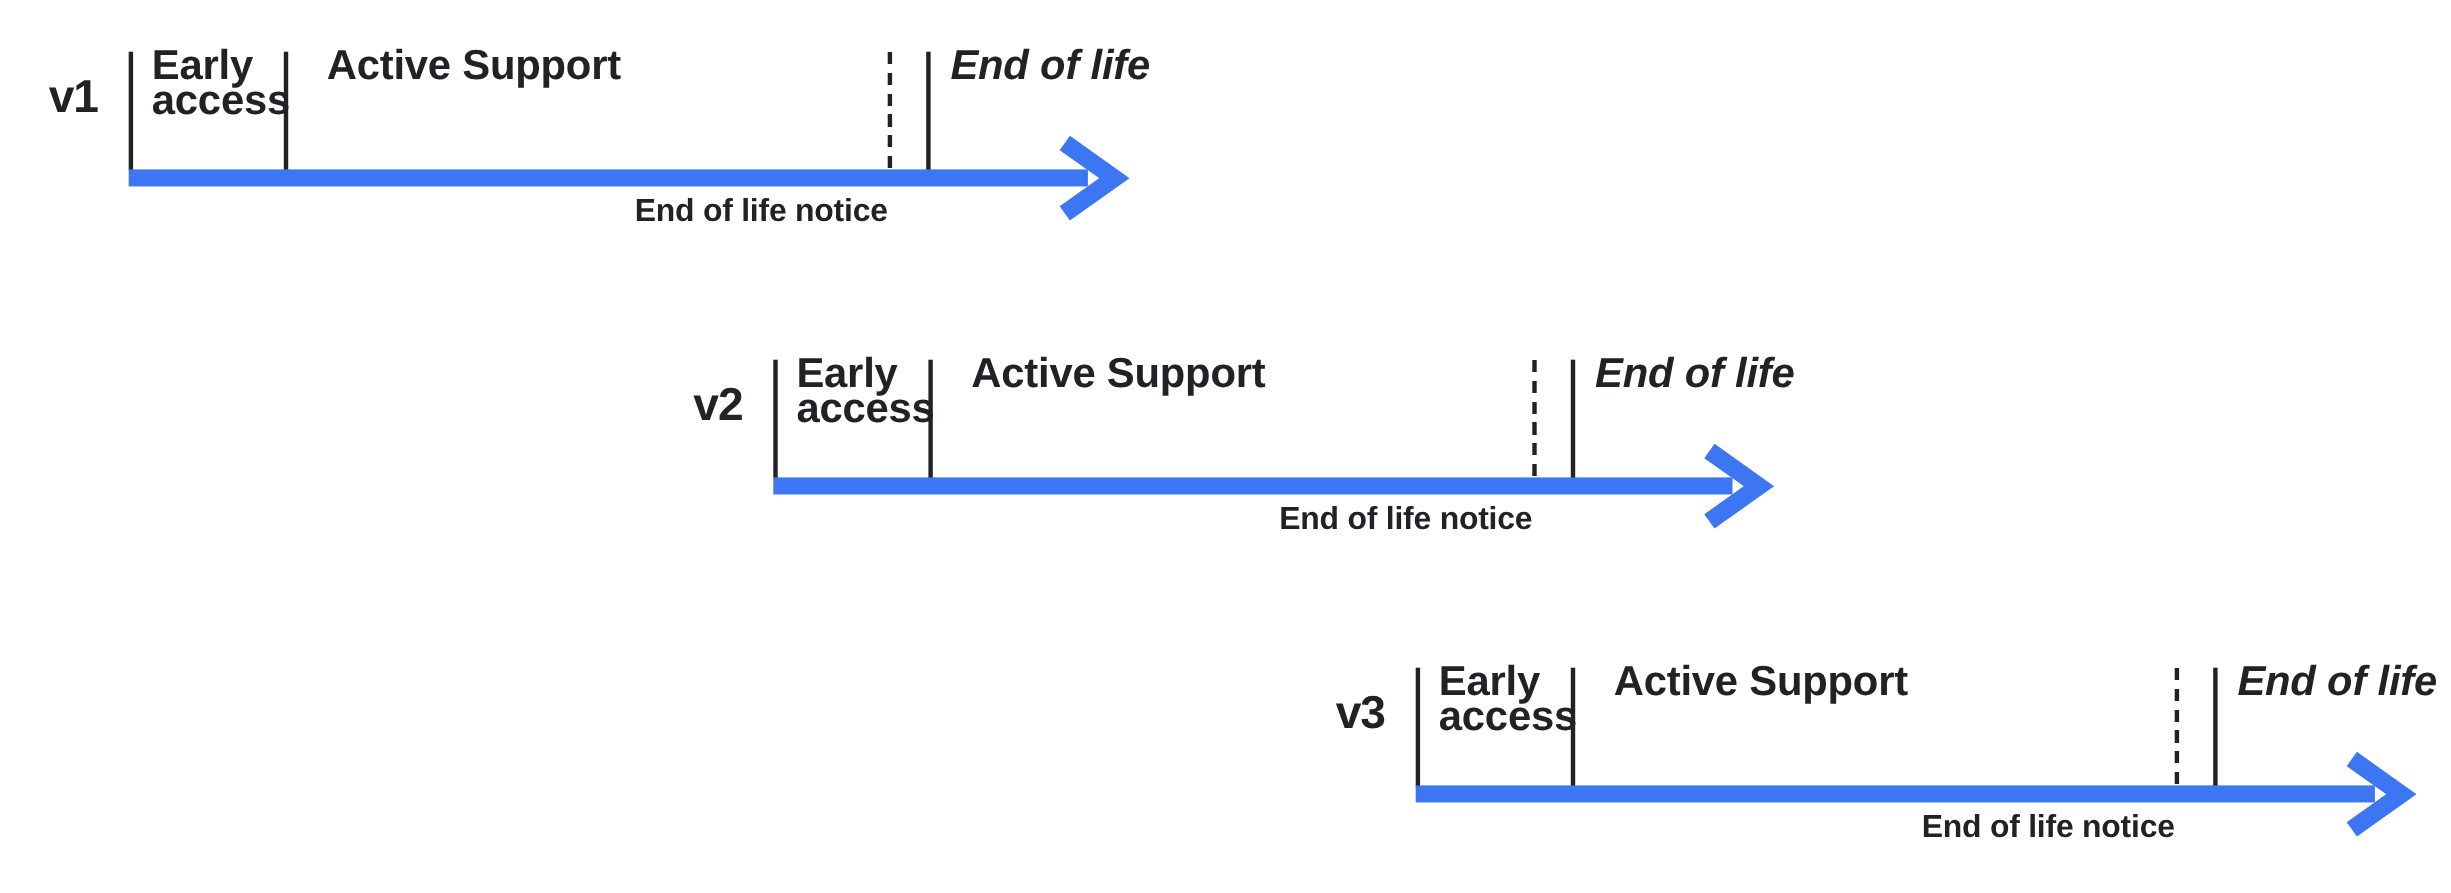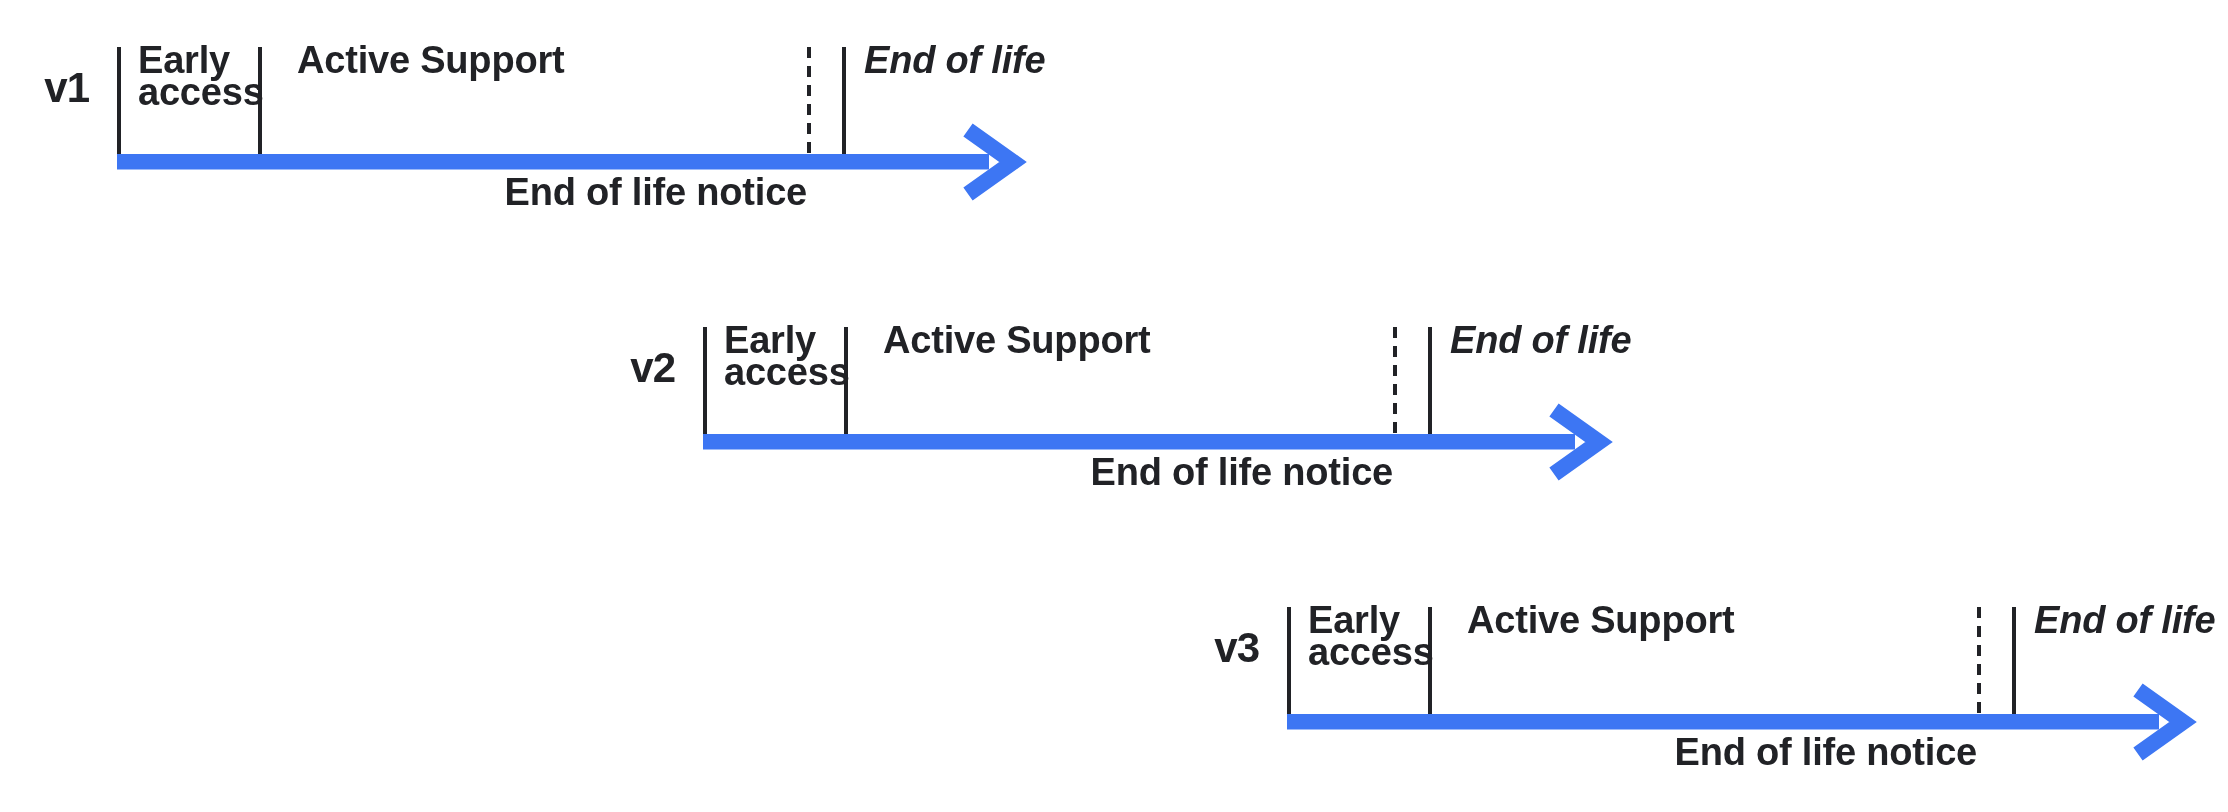--- a/index.html
+++ b/index.html
@@ -67,21 +67,21 @@
   }
   .phase.early  { left: 19px;  width: 120px; }
   .phase.active { left: 178px; white-space: nowrap; }
   .phase.eol    { left: 745px; white-space: nowrap; font-style: italic; }
   .notice {
     position: absolute;
     left: 284px;
     width: 404px;
     top: 129px;
     text-align: right;
-    font-size: 38px;
+    font-size: 29px;
     font-weight: 700;
     line-height: 32px;
     letter-spacing: -0.2px;
     white-space: nowrap;
   }
   .arrow {
     position: absolute;
     left: -2px;
     top: 70px;
     overflow: visible;

